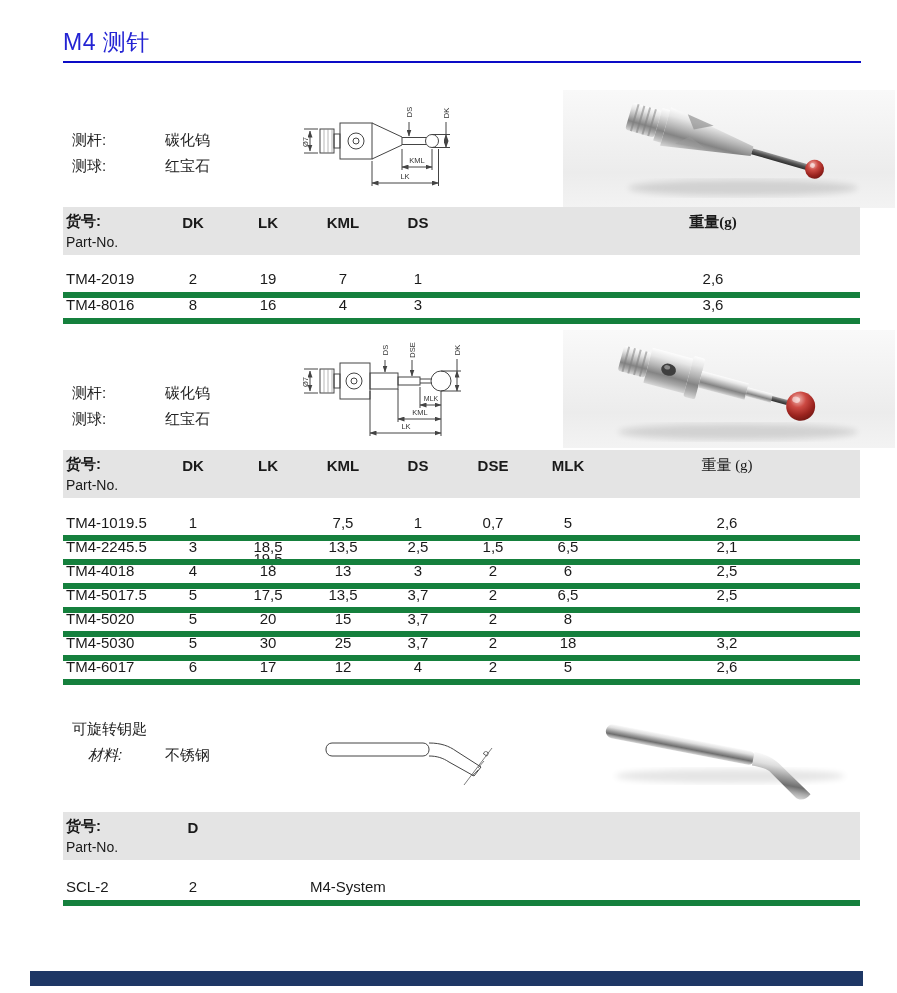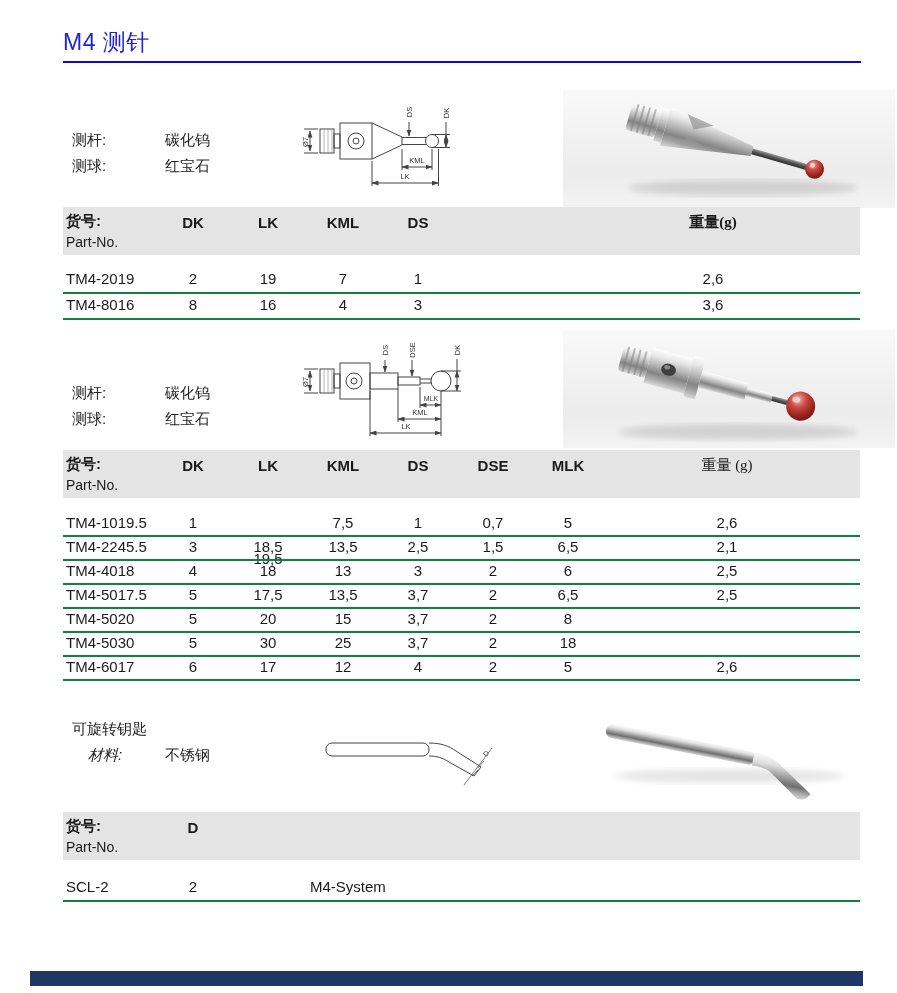--- a/index.html
+++ b/index.html
@@ -8,21 +8,21 @@
   .abs{position:absolute;}
   .title{font-size:23px;color:#2323d3;letter-spacing:.5px;}
   .rule{background:#0c0cc6;height:2px;}
   .spec-label,.spec-value{font-size:15px;color:#222;}
   .sec-name{font-size:15px;color:#222;}
   .band{background:#e4e4e4;}
   .hpart{font-weight:bold;font-size:15px;}
   .hsub{font-size:14px;}
   .hdim{font-weight:bold;font-size:15px;text-align:center;}
   .hweight{font-family:"Liberation Serif","DejaVu Serif",serif;font-size:15px;text-align:center;}
-  .trow{border-bottom:2px solid #15803d;font-size:15px;}
+  .trow{border-bottom:6px solid #15803d;font-size:15px;}
   .cell{position:absolute;top:0;}
   .cell.center{text-align:center;}
   .photo{background:linear-gradient(180deg,#f9f9f9 0%,#ececec 70%,#f3f3f3 100%);}
   .photo3{background:#ffffff;}
   svg text{font-family:"Liberation Sans",sans-serif;fill:#333;}
   .footer-bar{background:#1e3765;}
 </style>
 </head>
 <body>
 
@@ -323,20 +323,21 @@
         <div class="cell center" style="position: absolute; left: 470px; width: 70px;">8</div>
       </div>
       <div class="trow" style="position: absolute; left: 63px; top: 631px; width: 797px; height: 24px; line-height: 24px;">
         <div class="cell" style="position: absolute; left: 3px;">TM4-5030</div>
         <div class="cell center" style="position: absolute; left: 95px; width: 70px;">5</div>
         <div class="cell center" style="position: absolute; left: 170px; width: 70px;">30</div>
         <div class="cell center" style="position: absolute; left: 245px; width: 70px;">25</div>
         <div class="cell center" style="position: absolute; left: 320px; width: 70px;">3,7</div>
         <div class="cell center" style="position: absolute; left: 395px; width: 70px;">2</div>
         <div class="cell center" style="position: absolute; left: 470px; width: 70px;">18</div>
+        <div class="cell center" style="position: absolute; left: 589px; width: 150px;">3,2</div>
       </div>
       <div class="trow" style="position: absolute; left: 63px; top: 655px; width: 797px; height: 24px; line-height: 24px;">
         <div class="cell" style="position: absolute; left: 3px;">TM4-6017</div>
         <div class="cell center" style="position: absolute; left: 95px; width: 70px;">6</div>
         <div class="cell center" style="position: absolute; left: 170px; width: 70px;">17</div>
         <div class="cell center" style="position: absolute; left: 245px; width: 70px;">12</div>
         <div class="cell center" style="position: absolute; left: 320px; width: 70px;">4</div>
         <div class="cell center" style="position: absolute; left: 395px; width: 70px;">2</div>
         <div class="cell center" style="position: absolute; left: 470px; width: 70px;">5</div>
         <div class="cell center" style="position: absolute; left: 589px; width: 150px;">2,6</div>

